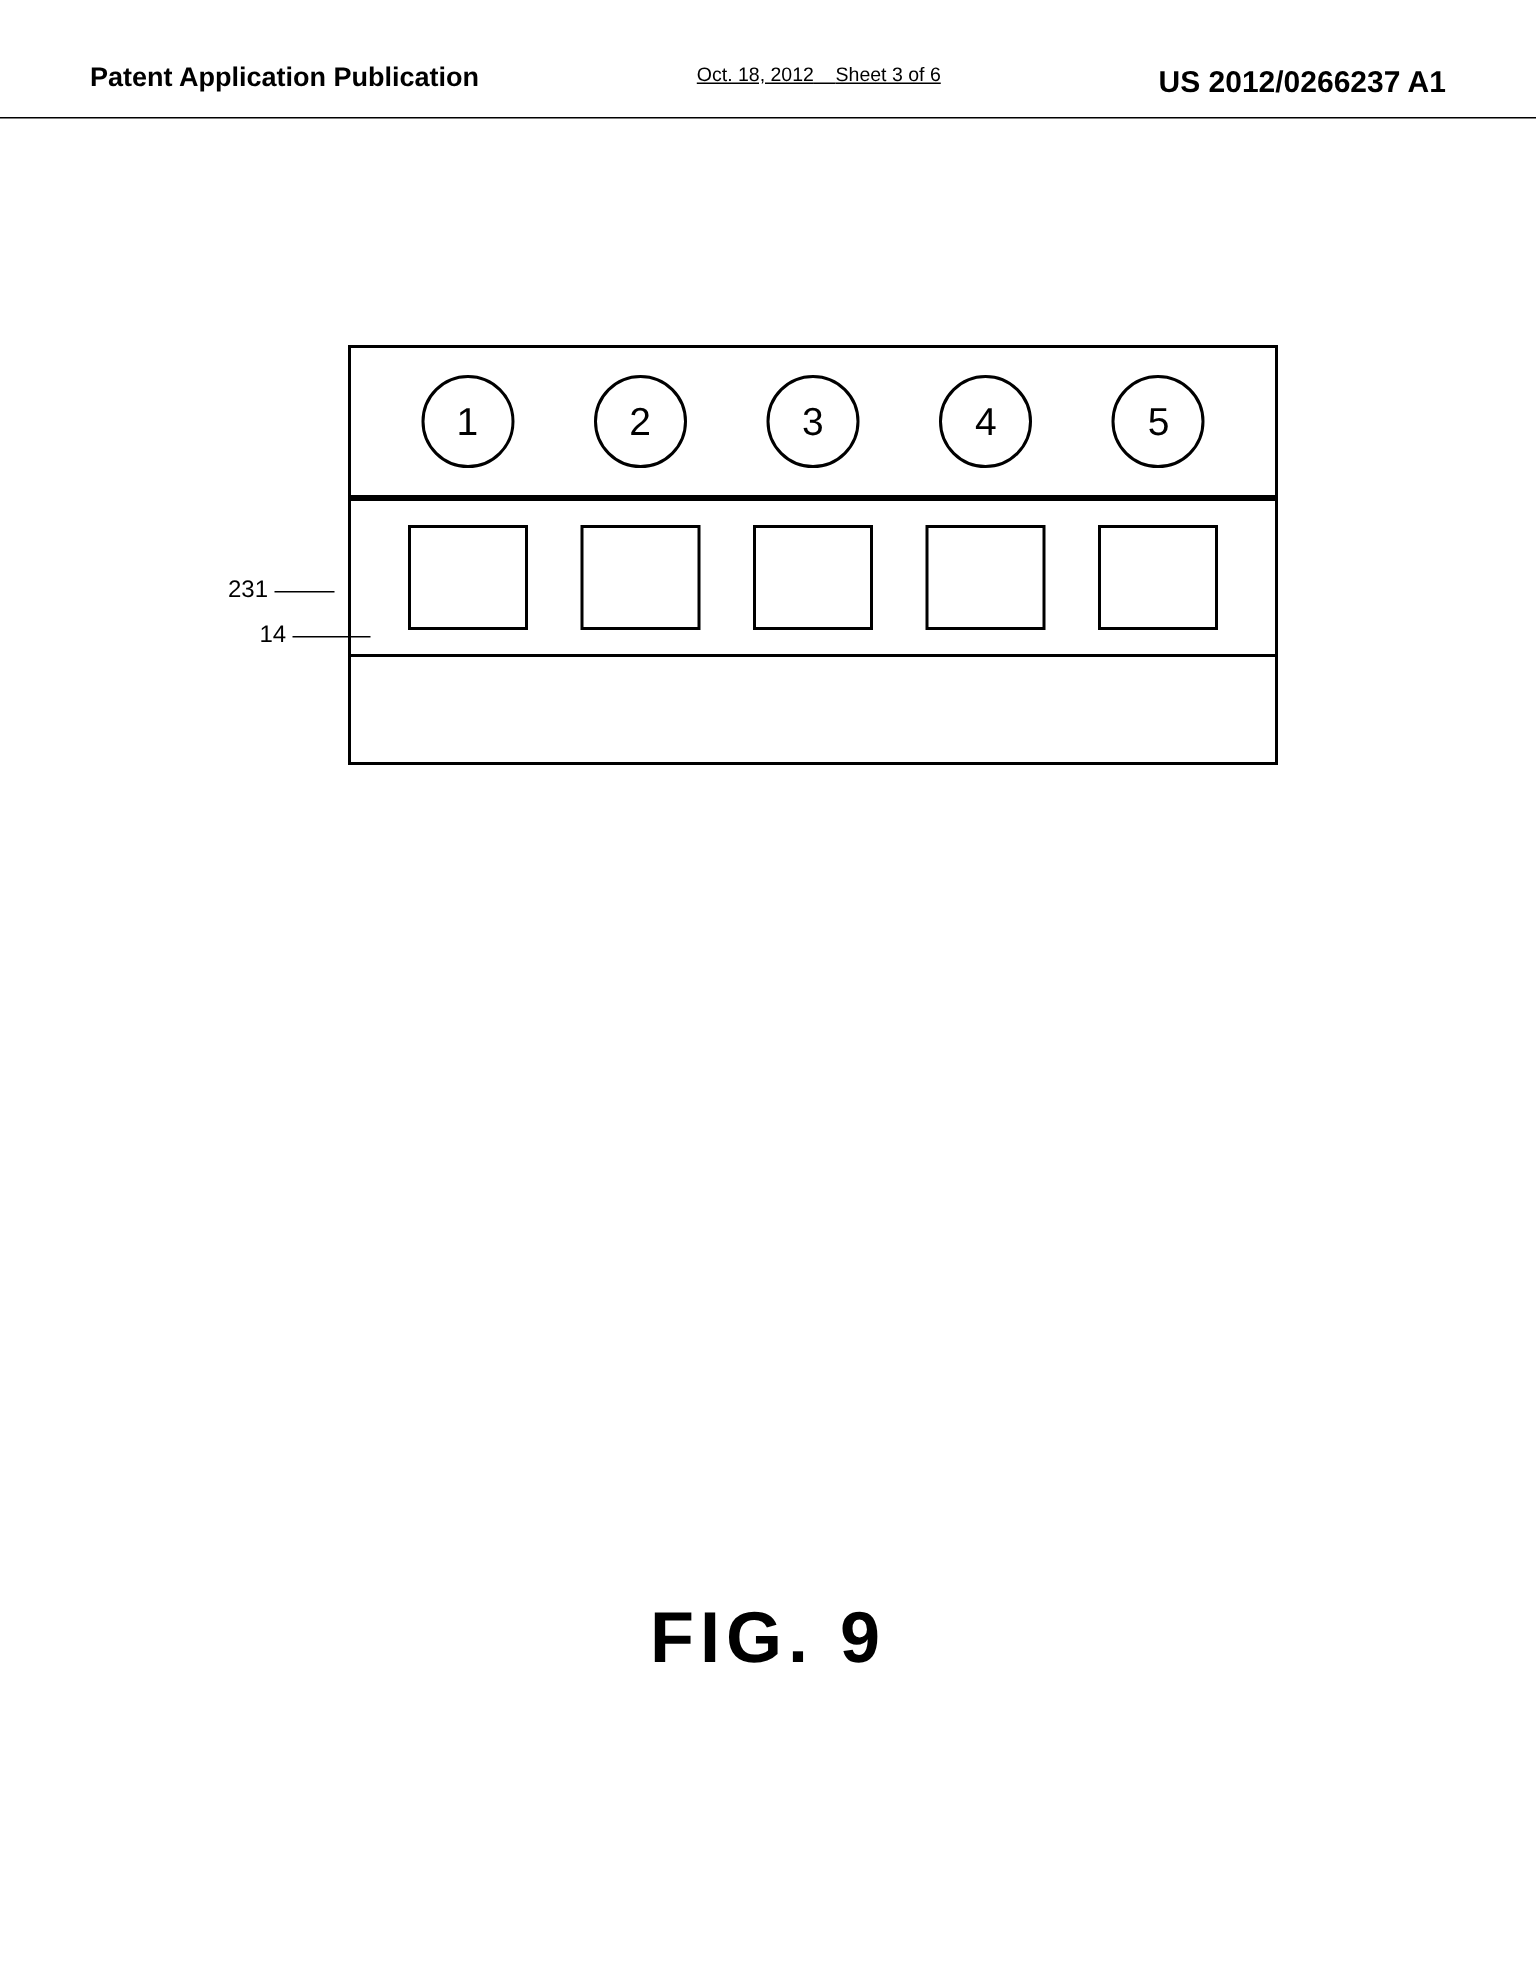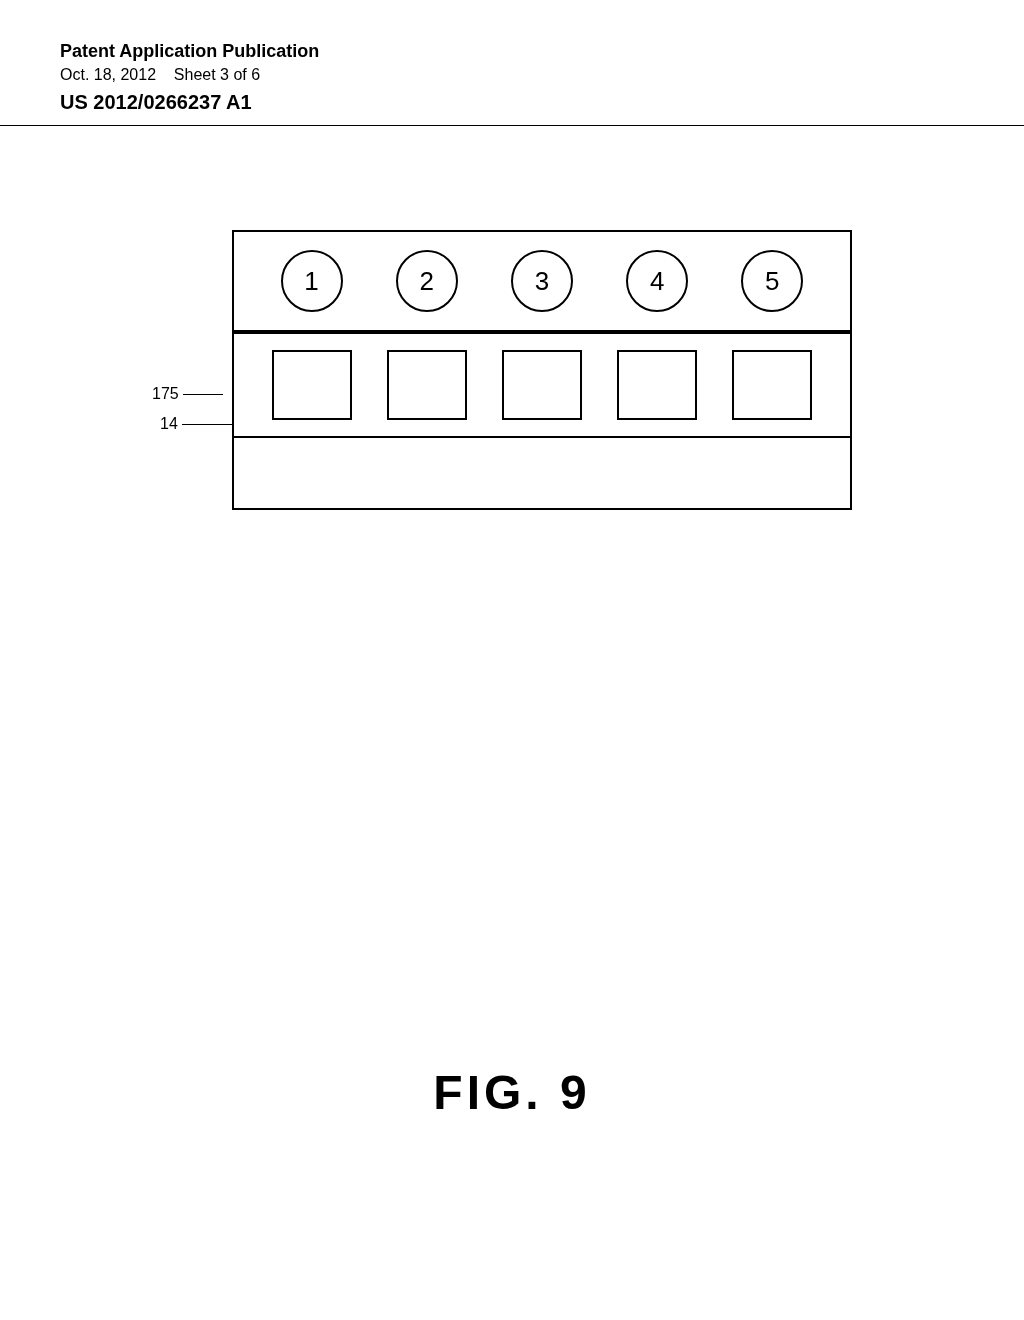--- a/index.html
+++ b/index.html
@@ -18,33 +18,33 @@
     }
 
     
     .header {
       display: flex;
       justify-content: space-between;
       align-items: flex-start;
       padding: 40px 60px 0 60px;
       border-bottom: 1px solid #000;
       padding-bottom: 8px;
-      flex-direction: column;
     }
 
     .header-left {
       font-size: 18px;
       font-weight: bold;
       line-height: 1.3;
     }
 
     .header-center {
-      font-size: 16px;
+      font-size: 13px;
       line-height: 1.5;
       text-align: center;
+      text-decoration: underline;
     }
 
     .header-right {
       font-size: 20px;
       font-weight: bold;
       line-height: 1.5;
     }
 
     
     .outer-box {
@@ -128,25 +128,25 @@
     <span>Sheet 3 of 6</span>
   </div>
   <div class="header-right">US 2012/0266237 A1</div>
 </div>
 
 <div style="position: absolute; top: 230px; left: 50%; transform: translateX(-50%); width: 720px;">
 
   <div style="position: absolute; left: 0; top: 0; width: 80px; height: 100%;">
 
     <div style="position: absolute; top: 155px; left: 0; display: flex; align-items: center;">
-      <span style="font-size: 16px; white-space: nowrap; margin-right: 4px;">175</span>
+      <span style="font-size: 16px; white-space: nowrap; margin-right: 4px;">231</span>
       <div style="width: 40px; height: 1px; background: #000;"></div>
     </div>
 
-    <div style="position: absolute; top: 185px; left: 8px; display: flex; align-items: center;">
+    <div style="position: absolute; top: 185px; left: 21px; display: flex; align-items: center;">
       <span style="font-size: 16px; white-space: nowrap; margin-right: 4px;">14</span>
       <div style="width: 52px; height: 1px; background: #000;"></div>
     </div>
   </div>
 
   <div class="outer-box">
 
     <div class="circles-row">
       <div class="circle-item">
         <span>1</span>

